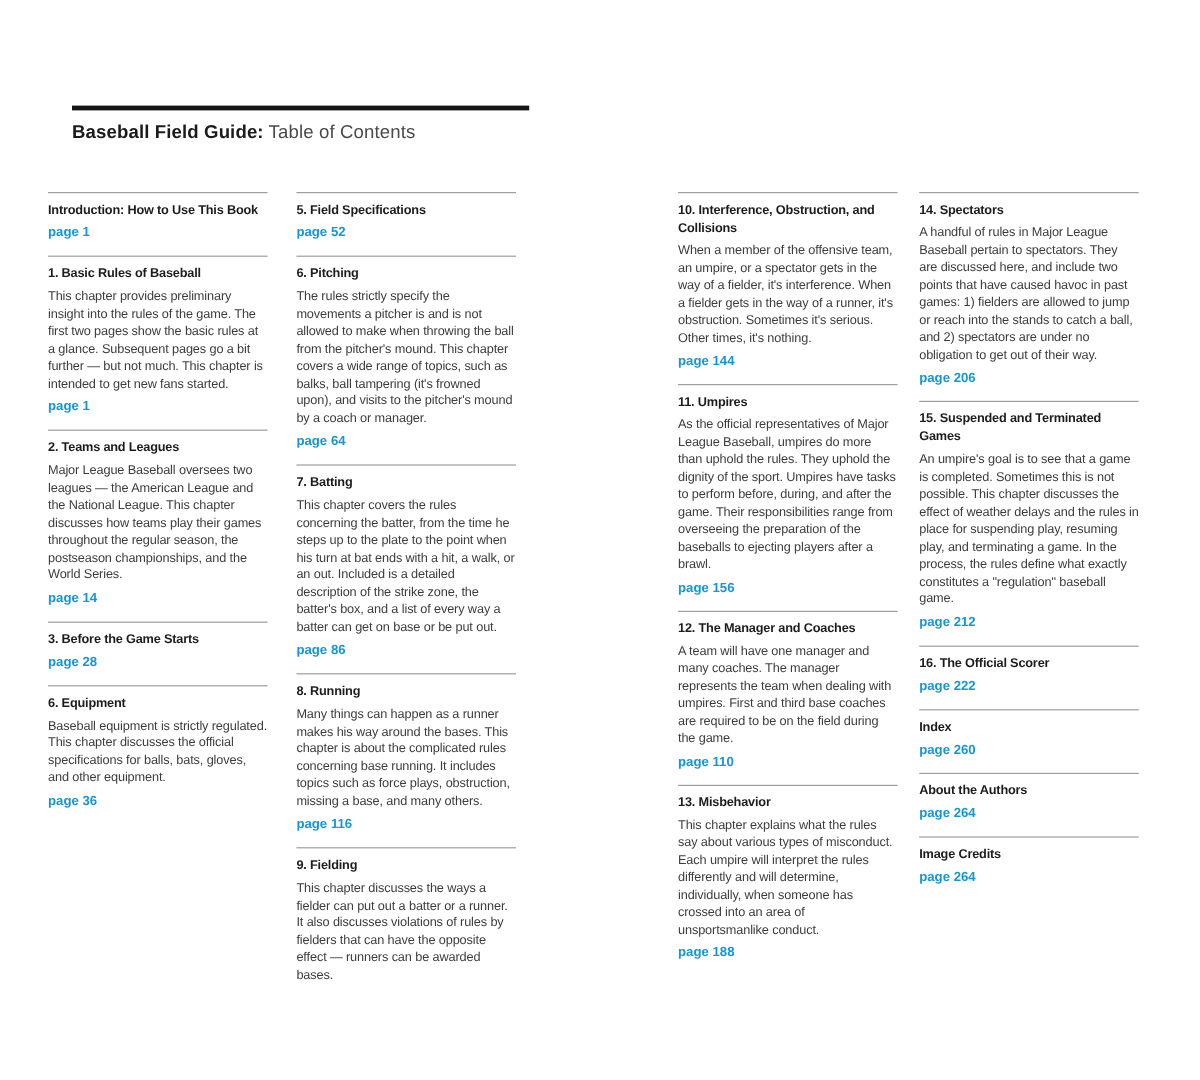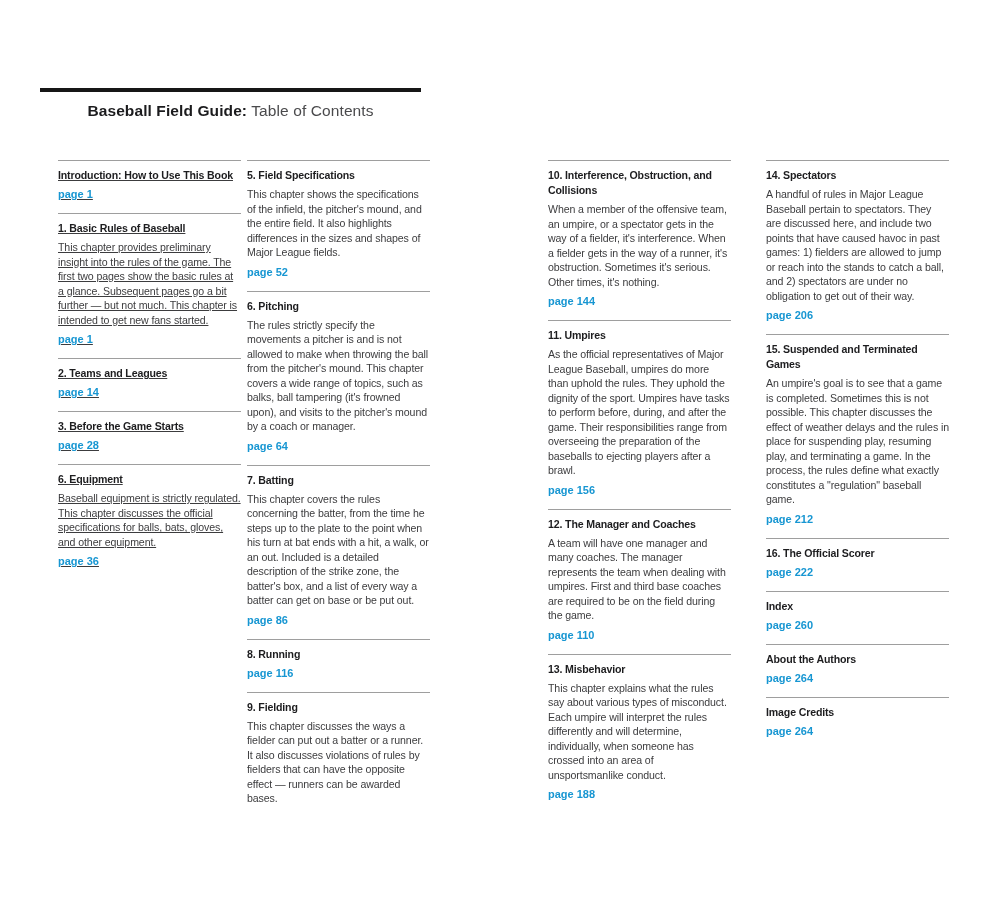--- a/index.html
+++ b/index.html
@@ -5,28 +5,28 @@
   :root { --link-color: #1796d2; --rule-color: #9e9e9e; --text-dark: #1d1d1f; --text-body: #3c3c3e; }
   * { margin: 0; padding: 0; box-sizing: border-box; }
   html, body { background: #ffffff; }
   body {
     width: 1000px; height: 900px;
     font-family: "Liberation Sans", sans-serif;
     position: relative;
     overflow: hidden;
     color: var(--text-body);
   }
-  .page-header { position: absolute; left: 40px; top: 88px; width: 381px; text-align: center; }
+  .page-header { position: absolute; left: 60px; top: 88px; width: 381px; }
   .header-bar { height: 4px; background: #161616; width: 100%; }
   .page-title { margin-top: 10px; font-size: 15.5px; color: #4a4a4c; font-weight: 400; letter-spacing: 0.1px; }
   .page-title .bold { font-weight: 700; color: #1b1b1d; }
   .toc-column { position: absolute; top: 160px; width: 183px; }
-  .col-0 { left: 58px; text-decoration: underline; }
+  .col-0 { left: 40px; }
   .col-1 { left: 247px; }
-  .col-2 { left: 548px; }
+  .col-2 { left: 565px; }
   .col-3 { left: 766px; }
   .entry { border-top: 1px solid var(--rule-color); padding-top: 7px; margin-bottom: 12px; }
   .entry-title {
     font-size: 10.6px; line-height: 15px; font-weight: 700;
     color: var(--text-dark); letter-spacing: -0.15px; margin-bottom: 4px;
   }
   .entry-desc {
     font-size: 10.6px; line-height: 14.5px; color: var(--text-body);
     letter-spacing: -0.1px; margin-bottom: 5px; margin-top: 3px;
   }
@@ -48,50 +48,51 @@
       <h3 class="entry-title">Introduction: How to Use This Book</h3>
       <a class="page-link">page 1</a>
     </section>
     <section class="entry">
       <h3 class="entry-title">1. Basic Rules of Baseball</h3>
       <p class="entry-desc">This chapter provides preliminary insight into the rules of the game. The first two pages show the basic rules at a glance. Subsequent pages go a bit further — but not much. This chapter is intended to get new fans started.</p>
       <a class="page-link">page 1</a>
     </section>
     <section class="entry">
       <h3 class="entry-title">2. Teams and Leagues</h3>
+      <p class="entry-desc">Major League Baseball oversees two leagues — the American League and the National League. This chapter discusses how teams play their games throughout the regular season, the postseason championships, and the World Series.</p>
       <a class="page-link">page 14</a>
     </section>
     <section class="entry">
       <h3 class="entry-title">3. Before the Game Starts</h3>
       <a class="page-link">page 28</a>
     </section>
     <section class="entry">
       <h3 class="entry-title">6. Equipment</h3>
       <p class="entry-desc">Baseball equipment is strictly regulated. This chapter discusses the official specifications for balls, bats, gloves, and other equipment.</p>
       <a class="page-link">page 36</a>
     </section>
   </div>
 <div class="toc-column col-1">
     <section class="entry">
       <h3 class="entry-title">5. Field Specifications</h3>
-      <p class="entry-desc">This chapter shows the specifications of the infield, the pitcher's mound, and the entire field. It also highlights differences in the sizes and shapes of Major League fields.</p>
       <a class="page-link">page 52</a>
     </section>
     <section class="entry">
       <h3 class="entry-title">6. Pitching</h3>
       <p class="entry-desc">The rules strictly specify the movements a pitcher is and is not allowed to make when throwing the ball from the pitcher's mound. This chapter covers a wide range of topics, such as balks, ball tampering (it's frowned upon), and visits to the pitcher's mound by a coach or manager.</p>
       <a class="page-link">page 64</a>
     </section>
     <section class="entry">
       <h3 class="entry-title">7. Batting</h3>
       <p class="entry-desc">This chapter covers the rules concerning the batter, from the time he steps up to the plate to the point when his turn at bat ends with a hit, a walk, or an out. Included is a detailed description of the strike zone, the batter's box, and a list of every way a batter can get on base or be put out.</p>
       <a class="page-link">page 86</a>
     </section>
     <section class="entry">
       <h3 class="entry-title">8. Running</h3>
+      <p class="entry-desc">Many things can happen as a runner makes his way around the bases. This chapter is about the complicated rules concerning base running. It includes topics such as force plays, obstruction, missing a base, and many others.</p>
       <a class="page-link">page 116</a>
     </section>
     <section class="entry">
       <h3 class="entry-title">9. Fielding</h3>
       <p class="entry-desc">This chapter discusses the ways a fielder can put out a batter or a runner. It also discusses violations of rules by fielders that can have the opposite effect — runners can be awarded bases.</p>
     </section>
   </div>
 <div class="toc-column col-2">
     <section class="entry">
       <h3 class="entry-title">10. Interference, Obstruction, and Collisions</h3>

